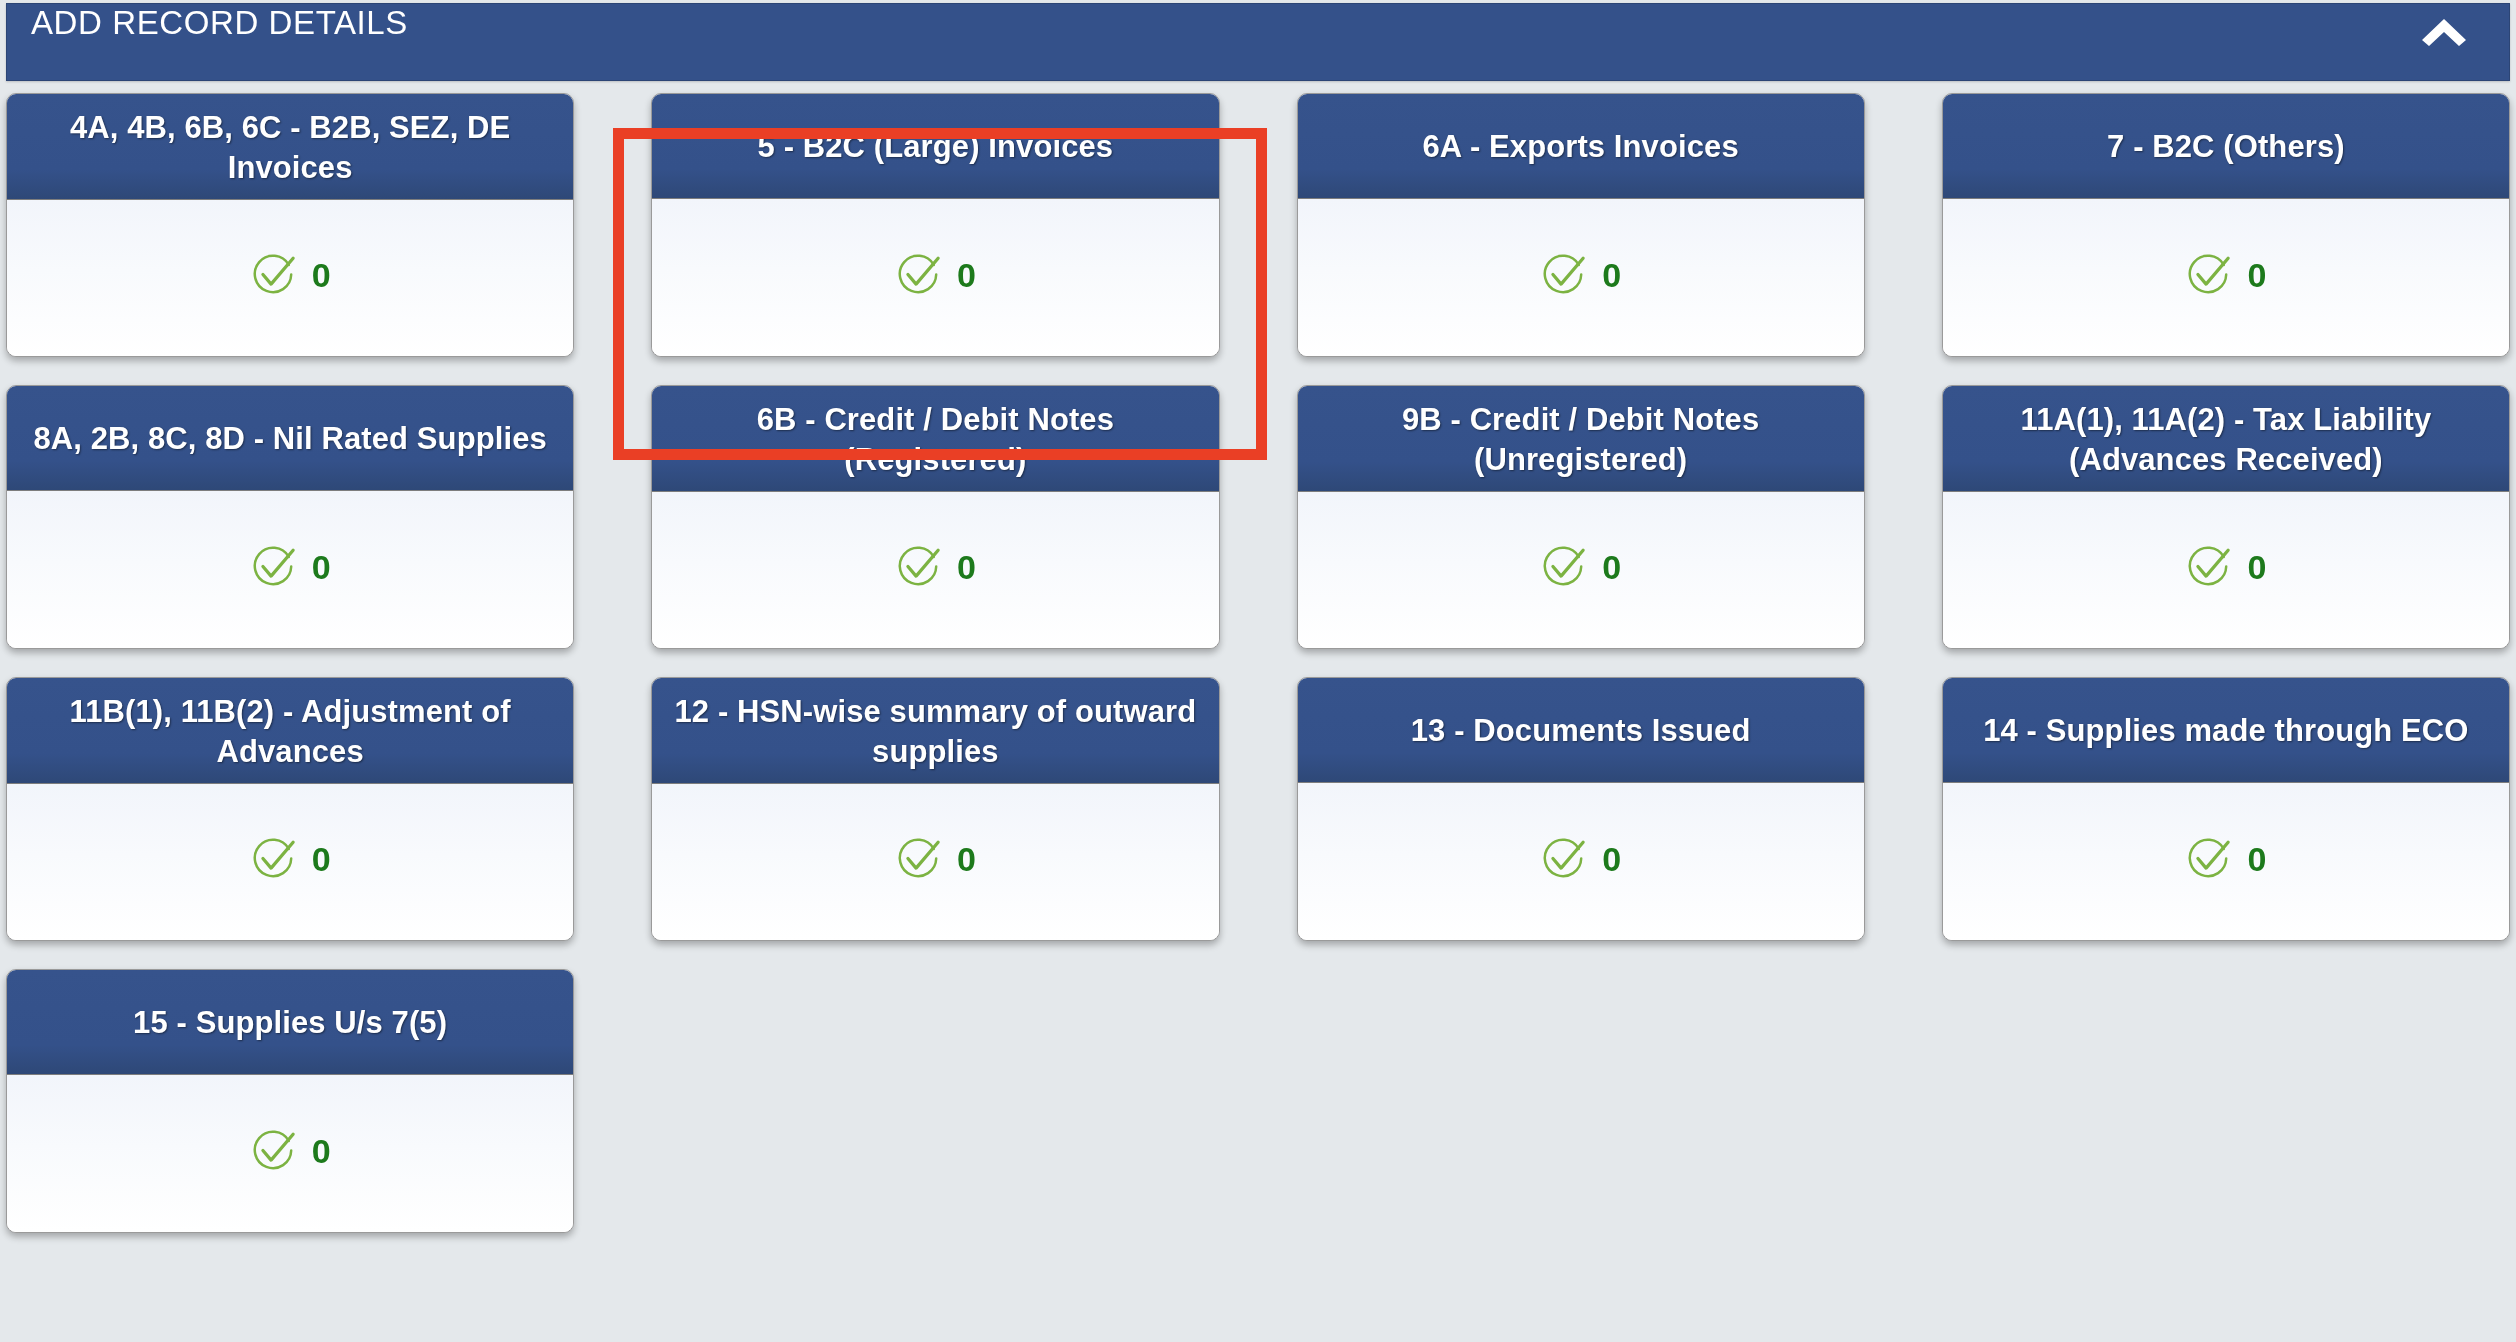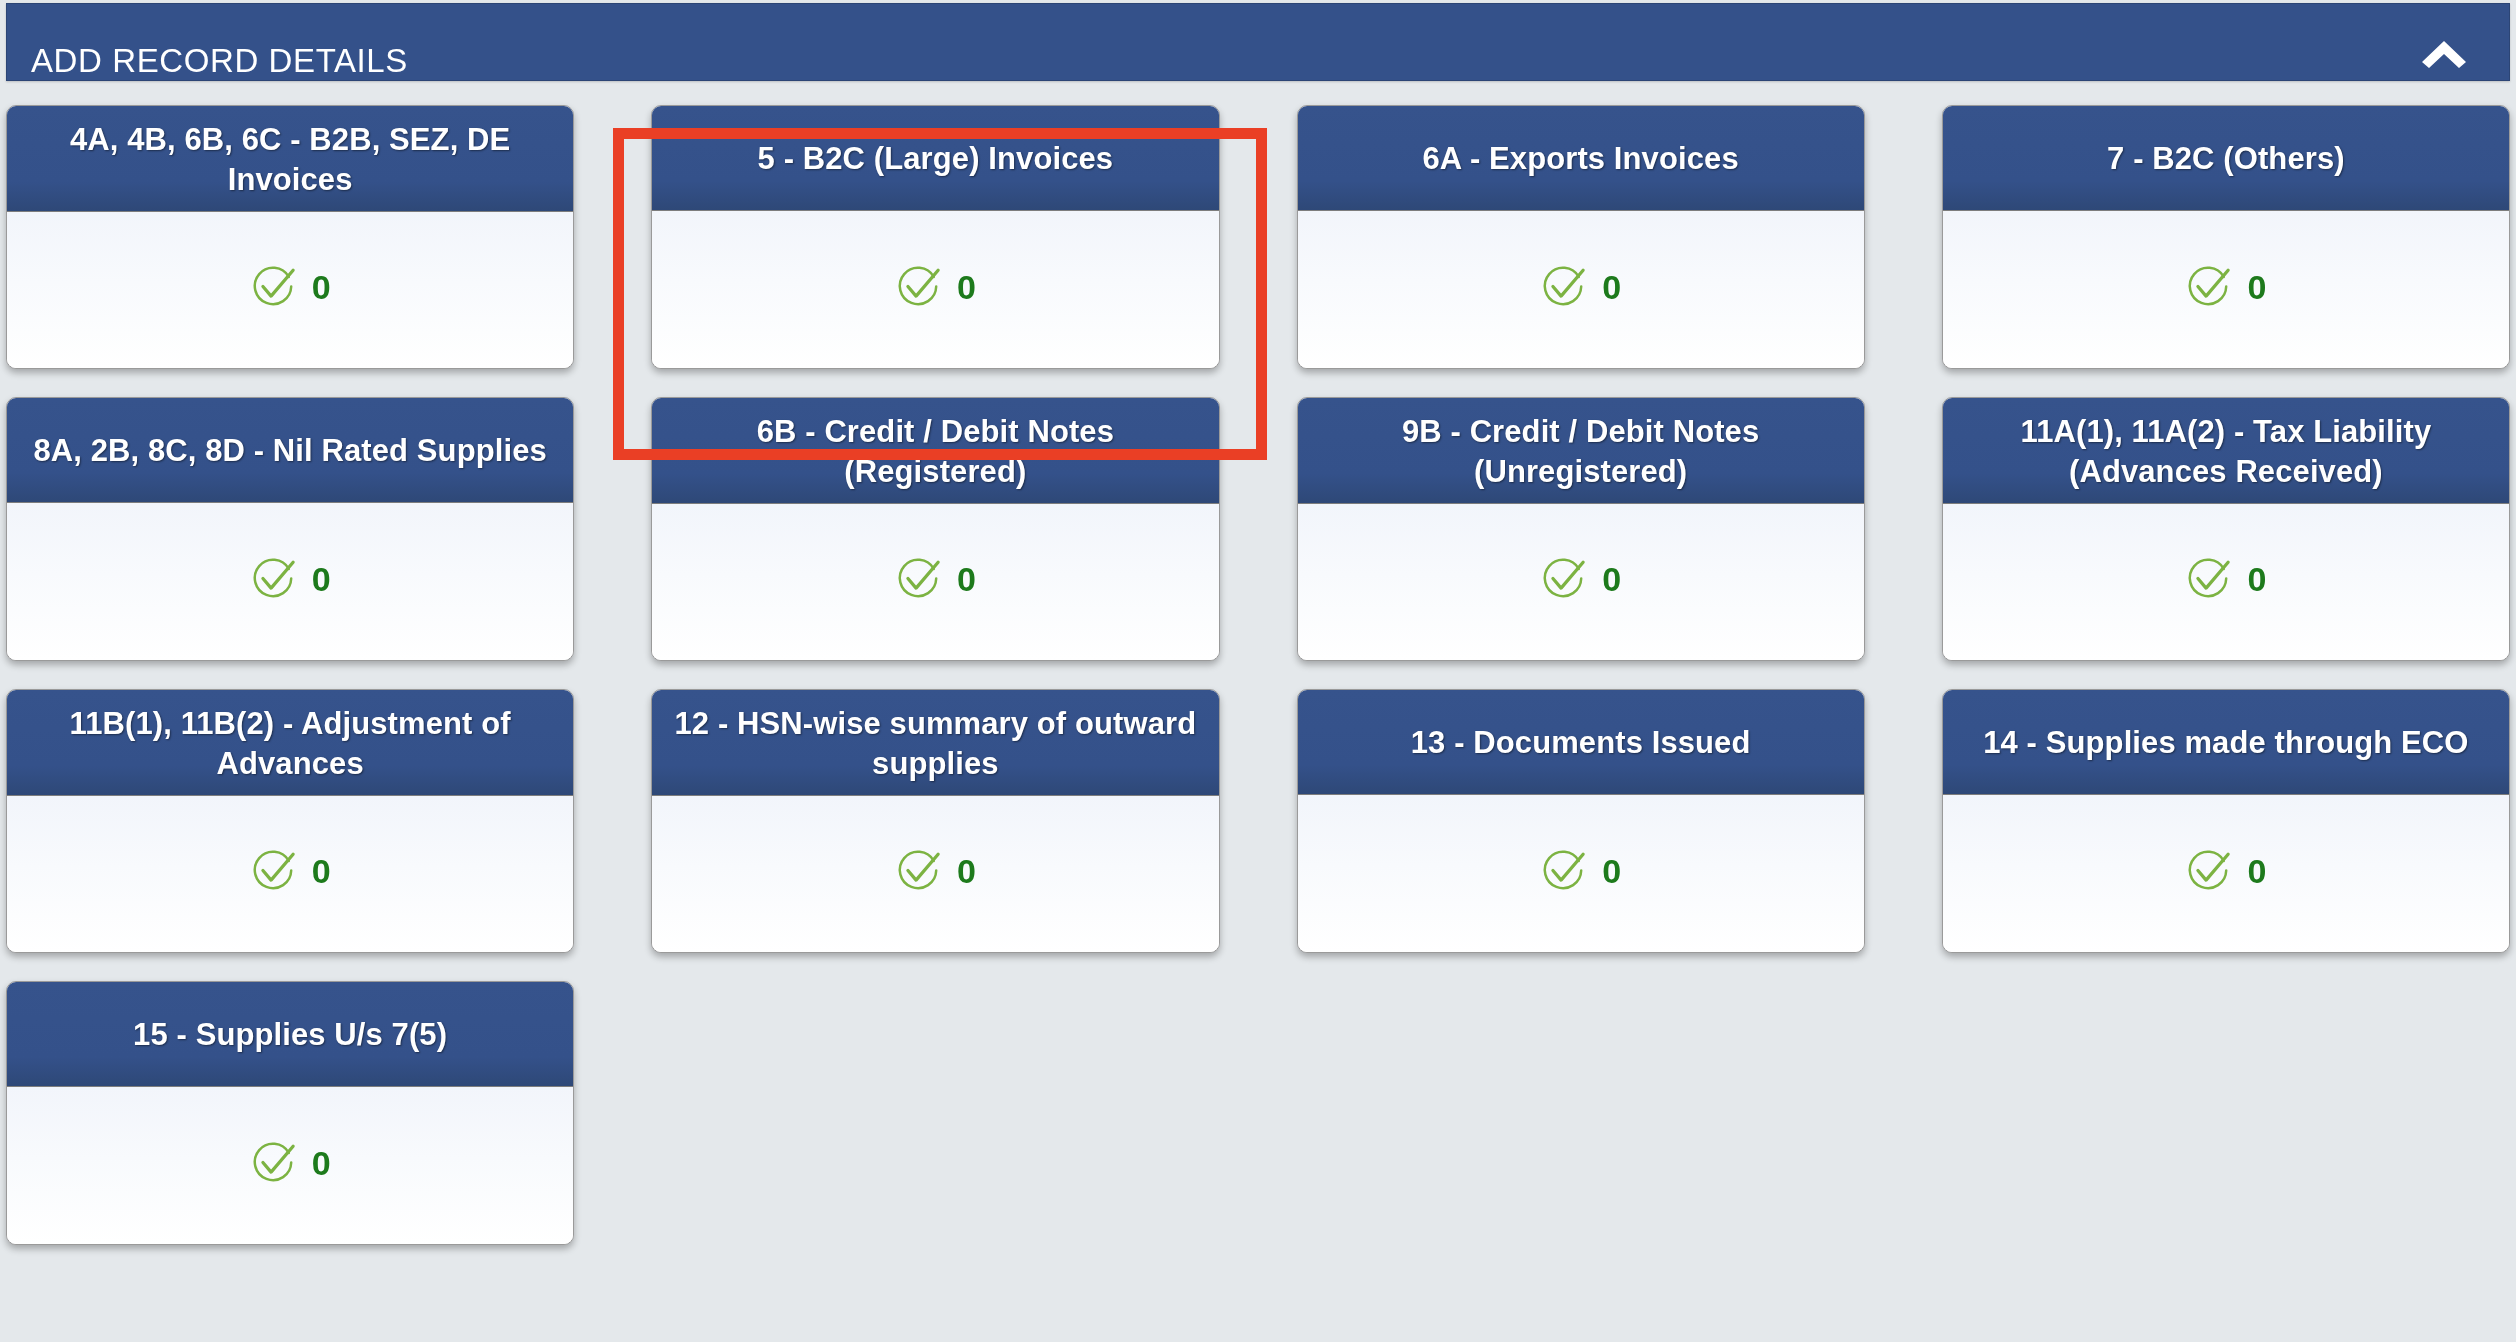--- a/index.html
+++ b/index.html
@@ -25,21 +25,21 @@
   }
 
   
   .panel-header {
     position: relative;
     height: 78px;
     margin: 3px 6px 0 6px;
     background: #34518a;
     border: 1px solid #2c4575;
     display: flex;
-    align-items: flex-end;
+    align-items: flex-start;
     justify-content: space-between;
     padding: 0 28px 0 24px;
     box-sizing: border-box;
     box-shadow: 0 1px 2px rgba(0,0,0,0.18);
   }
   .panel-header-title {
     color: #ffffff;
     font-size: 33px;
     font-weight: 400;
     letter-spacing: 0.6px;
@@ -56,21 +56,21 @@
     background: transparent;
     border: none;
     padding: 0;
     margin-right: 10px;
   }
   .collapse-toggle svg { display: block; }
 
   
   .tile-grid {
     position: relative;
-    padding: 24px 6px 0 6px;
+    padding: 12px 6px 0 6px;
     display: grid;
     grid-template-columns: repeat(4, 1fr);
     column-gap: 77px;
     row-gap: 28px;
     box-sizing: border-box;
   }
 
   .tile {
     position: relative;
     background: #ffffff;

